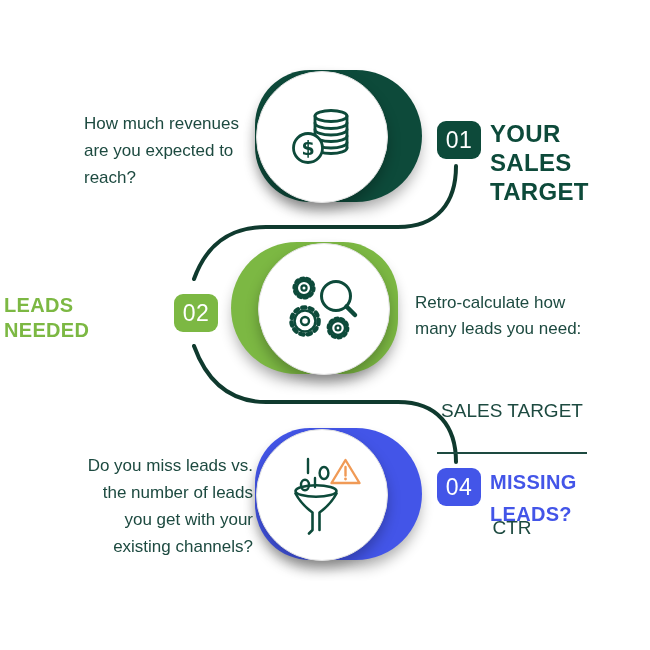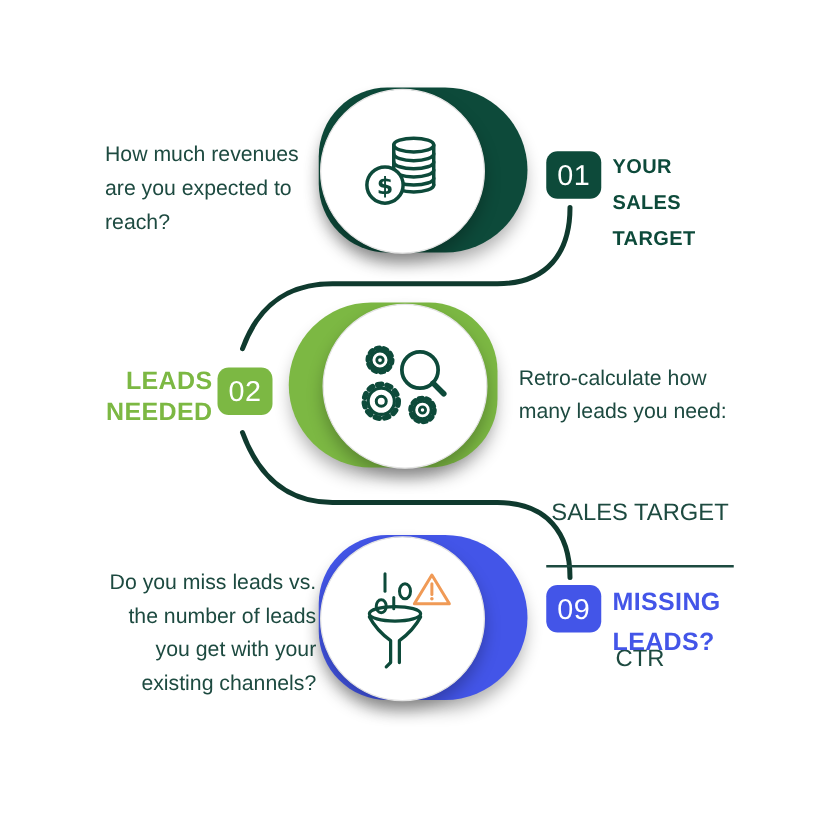--- a/index.html
+++ b/index.html
@@ -32,23 +32,23 @@
   .c3{left:256px;top:429px;}
 
   .badge{position:absolute;width:44px;height:38px;border-radius:9px;z-index:3;
         display:flex;align-items:center;justify-content:center;
         color:#fff;font-size:23px;font-weight:normal;letter-spacing:0.5px;}
   .b1{left:437px;top:121px;background:var(--dark);}
   .b2{left:174px;top:294px;background:var(--light);}
   .b3{left:437px;top:468px;background:var(--blue);}
 
   .title{position:absolute;font-weight:bold;white-space:pre-line;z-index:3;}
-  .t1{left:490px;top:119px;font-size:16px;line-height:29px;color:var(--dark);letter-spacing:0.3px;}
-  .t2{left:24px;top:293px;width:146px;font-size:20px;line-height:25px;color:var(--light);
-      text-align:right;letter-spacing:0.3px;}
+  .t1{left:490px;top:119px;font-size:24px;line-height:29px;color:var(--dark);letter-spacing:0.3px;}
+  .t2{left:4px;top:293px;width:146px;font-size:20px;line-height:25px;color:var(--light);
+      text-align:left;letter-spacing:0.3px;}
   .t3{left:490px;top:466px;font-size:20px;line-height:32px;color:var(--blue);letter-spacing:0.3px;}
 
   .para{position:absolute;font-size:17px;line-height:27px;color:var(--text);
         white-space:pre-line;z-index:3;}
   .p1{left:38px;top:110px;width:215px;margin-left:46px;}
   .p2{left:415px;top:264px;width:215px;line-height:26px;}
   .p3{left:38px;top:452px;width:215px;text-align:right;}
 
   .formula{margin-top:4px;margin-left:22px;width:150px;text-align:center;
            color:var(--text);font-size:19px;}
@@ -131,21 +131,21 @@
       <ellipse cx="23" cy="37" rx="20.5" ry="5.8" stroke-width="2.6"></ellipse>
       <path d="M2.5 39.5 C7 48 14 54.5 19.5 58.5 L19.5 76 L16 79.5" stroke-width="2.6"></path>
       <path d="M43.5 39.5 C39 48 32 54.5 26.5 58.5 L26.5 76" stroke-width="2.6"></path>
       <g stroke="#f09a56">
         <path d="M52.5 6 L66.5 29 L38.5 29 Z"></path>
         <line x1="52.5" y1="13" x2="52.5" y2="21.5"></line>
         <circle cx="52.5" cy="25" r="1.4" fill="#f09a56" stroke="none"></circle>
       </g>
     </svg>
   </div>
-  <div class="badge b3">09</div>
+  <div class="badge b3">04</div>
   <div class="title t3">MISSING
 LEADS?</div>
   <div class="para p3">Do you miss leads vs.
 the number of leads
 you get with your
 existing channels?</div>
 
 </div>
 
 </body></html>

